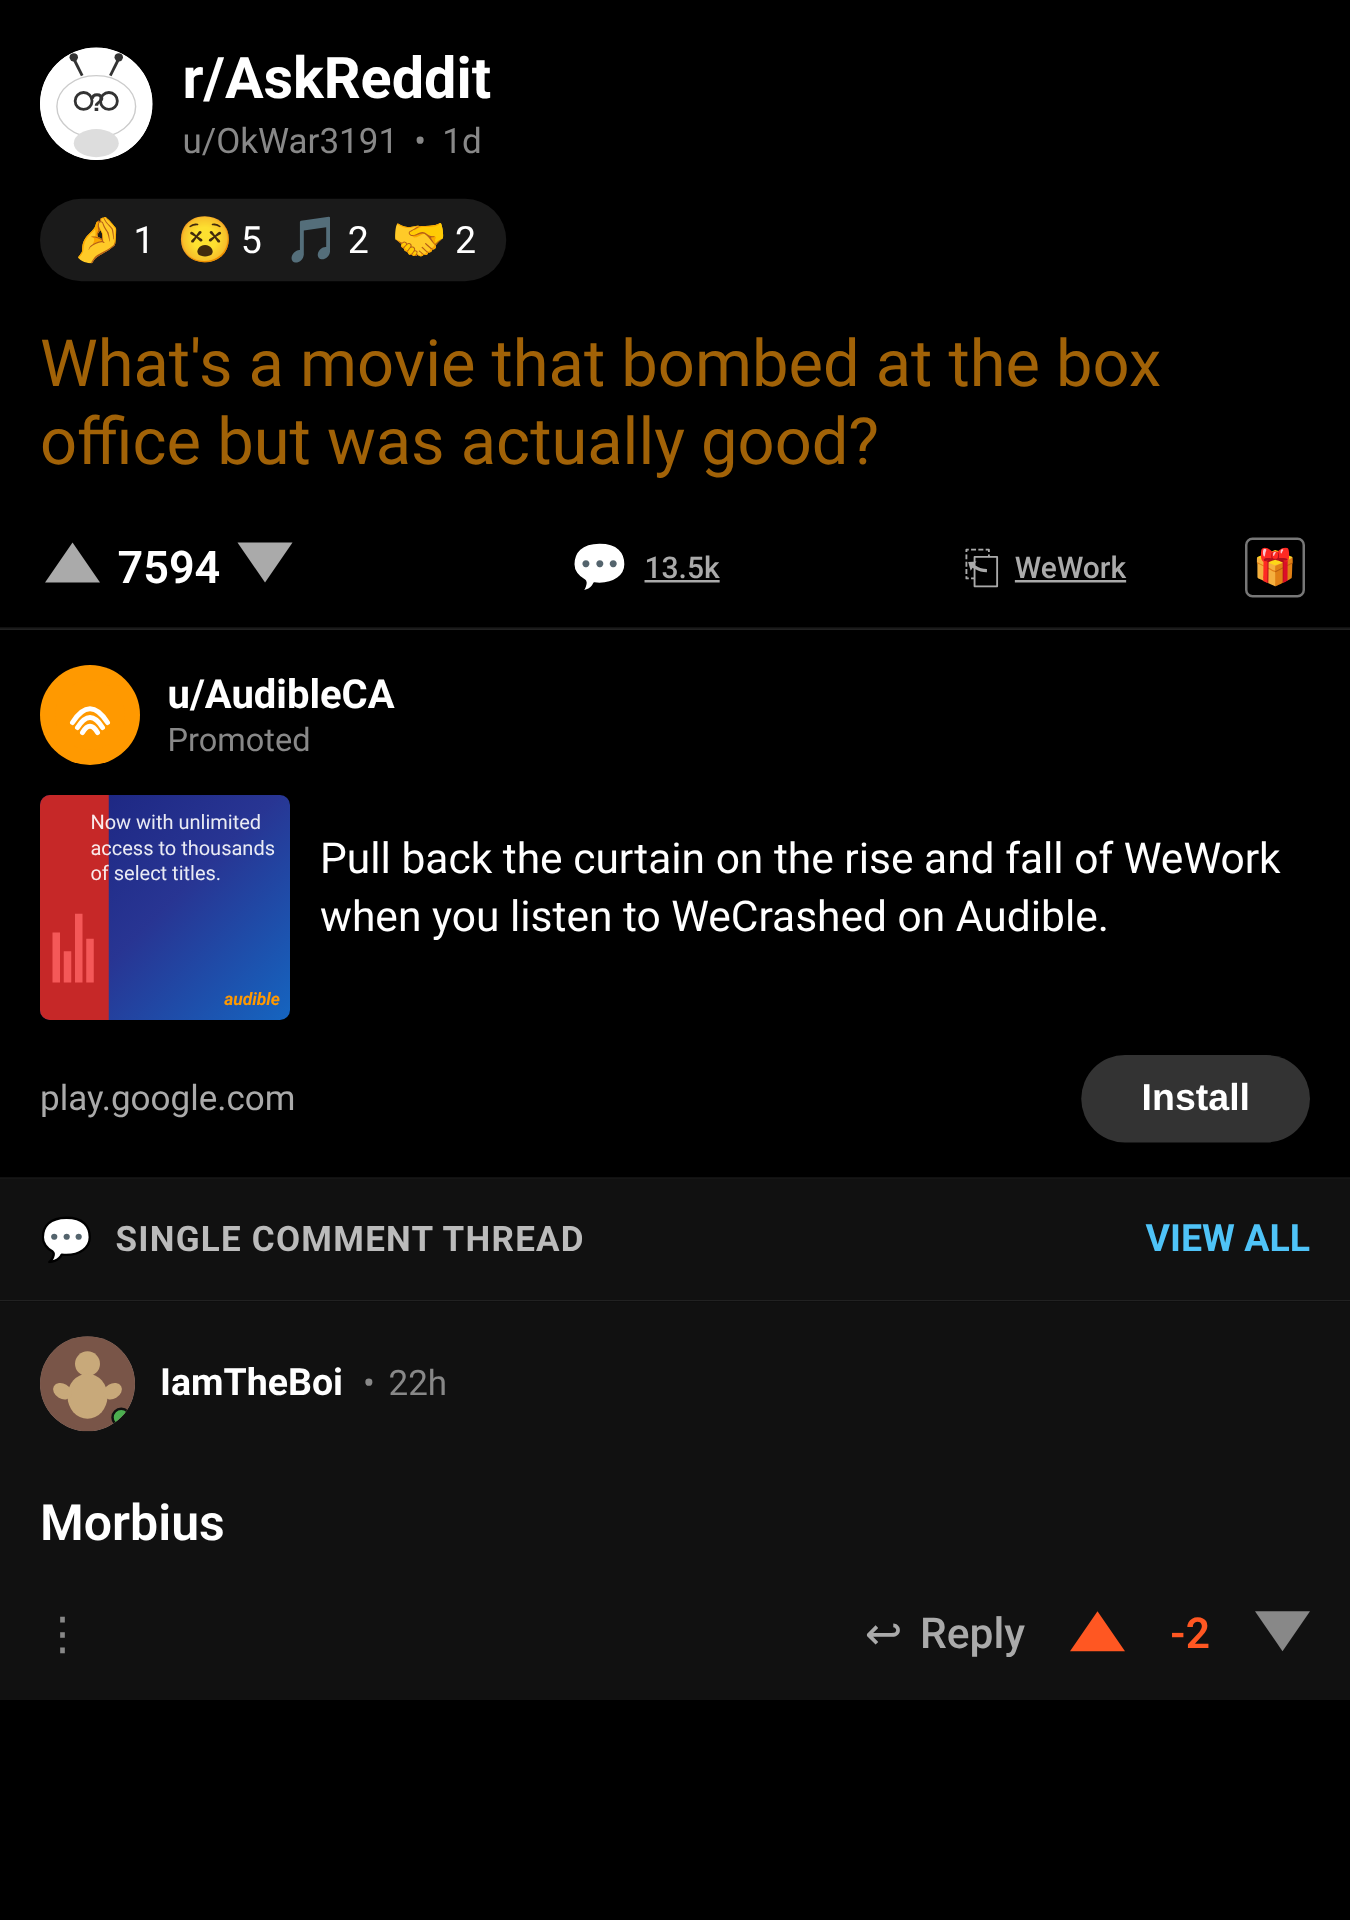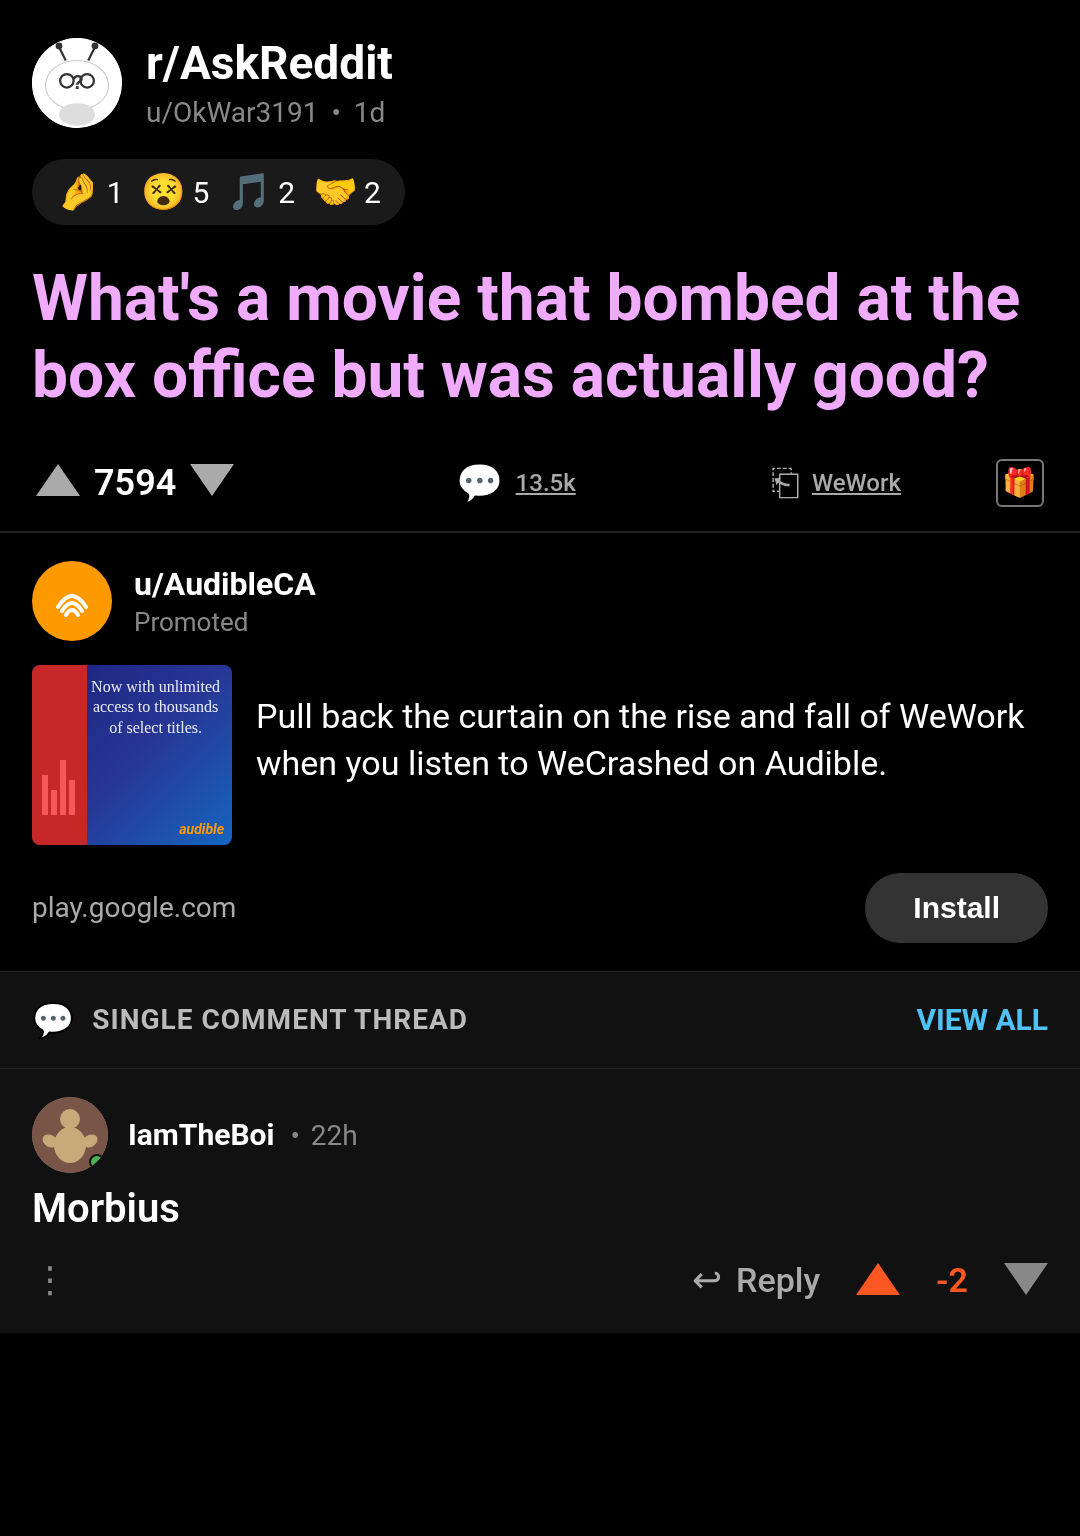--- a/index.html
+++ b/index.html
@@ -67,23 +67,23 @@
       font-size: 30px;
       color: #fff;
     }
     .award-emoji {
       font-size: 36px;
     }
 
     
     .post-title {
       padding: 16px 32px 28px;
-      font-size: 64px;
-      font-weight: 700;
-      color: #f0abfc;
+      font-size: 52px;
+      font-weight: 400;
+      color: #a16207;
       line-height: 1.2;
     }
 
     
     .post-actions {
       display: flex;
       align-items: center;
       padding: 16px 36px 24px;
       gap: 0;
       border-bottom: 1px solid #222;
@@ -204,23 +204,22 @@
       position: absolute;
       left: 10px;
       bottom: 30px;
       display: flex;
       align-items: flex-end;
       gap: 3px;
     }
     .ad-thumb-text {
       font-size: 16px;
       color: rgba(255,255,255,0.9);
-      text-align: center;
+      text-align: left;
       line-height: 1.3;
-      font-family: Liberation Serif, serif;
     }
     .ad-thumb-logo {
       position: absolute;
       bottom: 8px;
       right: 8px;
       font-size: 14px;
       color: #f90;
       font-style: italic;
       font-weight: bold;
     }
@@ -279,21 +278,21 @@
     }
 
     
     .comment-section {
       background: #111;
       padding: 28px 32px;
     }
     .comment {
       display: flex;
       flex-direction: column;
-      gap: 12px;
+      gap: 29px;
     }
     .comment-header {
       display: flex;
       align-items: center;
       gap: 20px;
     }
     .comment-avatar {
       width: 76px;
       height: 76px;
       border-radius: 50%;
@@ -331,21 +330,21 @@
       margin-left: 8px;
     }
     .comment-dot {
       margin: 0 4px;
     }
     .comment-body {
       font-size: 40px;
       font-weight: 600;
       color: #fff;
       padding-left: 0;
-      margin-top: 0;
+      margin-top: 21px;
     }
     .comment-actions {
       display: flex;
       align-items: center;
       justify-content: flex-end;
       gap: 36px;
       margin-top: 12px;
     }
     .comment-more-icon {
       font-size: 36px;

